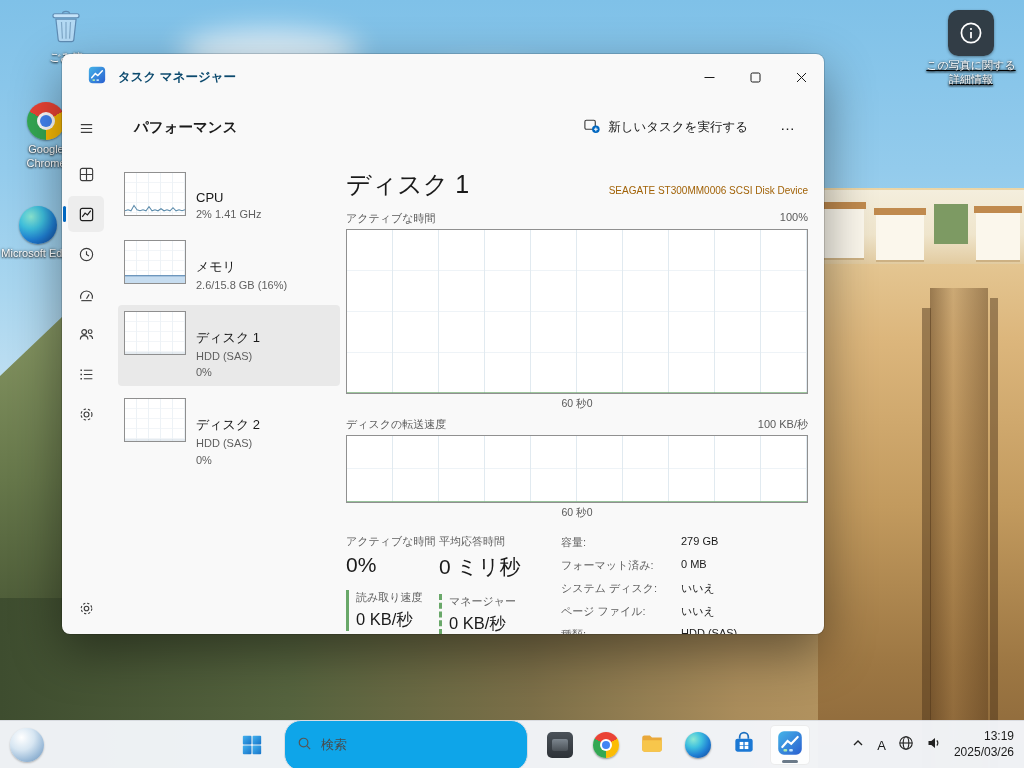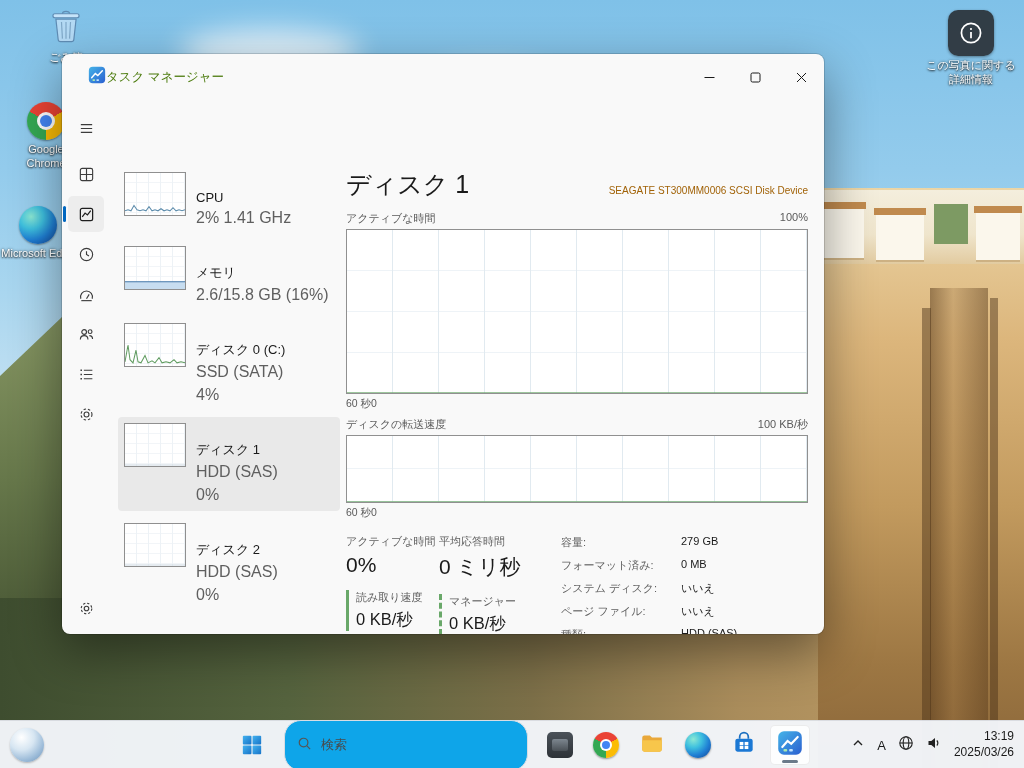--- a/index.html
+++ b/index.html
@@ -37,21 +37,21 @@
   .edge-icon{border-radius:50%;box-shadow:0 1px 2px rgba(0,0,0,.4);
     background:radial-gradient(circle at 32% 28%,#8ce8d4 0%,#3fc1df 32%,#1f7fd4 62%,#123f8c 100%);}
   .photoinfo-box{width:46px;height:46px;border-radius:10px;background:rgba(32,32,34,.82);
     display:flex;align-items:center;justify-content:center;box-shadow:0 1px 3px rgba(0,0,0,.4);}
 
   
   #tm-window{position:absolute;left:62px;top:54px;width:762px;height:580px;background:#f9f9f9;
     border-radius:8px;overflow:hidden;
     box-shadow:0 18px 50px rgba(0,0,0,.42),0 0 0 1px rgba(0,0,0,.14);}
   .titlebar{height:46px;display:flex;align-items:center;padding-left:26px;position:relative;}
-  .titlebar-title{font-size:12.5px;color:#4d7c0f;}
+  .titlebar-title{font-size:12.5px;color:#0c4a6e;margin-left:12px;font-weight:bold;}
   .win-controls{position:absolute;right:0;top:0;height:46px;display:flex;}
   .win-btn{width:46px;height:46px;display:flex;align-items:center;justify-content:center;}
 
   .rail{position:absolute;left:0;top:46px;bottom:0;width:48px;display:flex;flex-direction:column;align-items:center;}
   .rail-btn{width:36px;height:36px;margin:2px 0;border-radius:5px;display:flex;align-items:center;justify-content:center;position:relative;flex:none;}
   .rail-btn.hamb{margin-top:10px;margin-bottom:8px;}
   .rail-btn.selected{background:#ededed;}
   .rail-btn.selected::before{content:"";position:absolute;left:-5px;top:10px;width:3px;height:16px;border-radius:2px;background:#0067c0;}
   .rail-spacer{flex:1 1 auto;}
   .rail-btn.settings{margin-bottom:8px;}
@@ -63,35 +63,35 @@
 
   .perf-list{position:absolute;left:56px;top:112px;width:222px;}
   .perf-item{display:flex;align-items:flex-start;padding:6px;border-radius:4px;margin-bottom:6px;}
   .perf-item.selected{background:#e9e9e9;}
   .thumb{width:60px;height:42px;border:1px solid #8f8f8f;background:#fff;flex:none;position:relative;
     background-image:repeating-linear-gradient(to right,transparent 0 11px,#edf2f6 11px 12px),
                      repeating-linear-gradient(to bottom,transparent 0 9px,#f2f5f8 9px 10px);}
   .thumb svg{position:absolute;inset:0;width:100%;height:100%;}
   .perf-text{margin-left:10px;padding-top:1px;}
   .perf-title{font-size:13px;color:#1a1a1a;margin-top:17px;}
-  .perf-sub{font-size:16px;color:#5f5f5f;margin-top:3px;line-height:1.25;}
+  .perf-sub{font-size:11px;color:#5f5f5f;margin-top:3px;line-height:1.25;}
 
   .main{position:absolute;left:284px;top:112px;right:16px;}
   .main-header{display:flex;align-items:flex-end;justify-content:space-between;margin-top:2px;}
   .main-title{font-size:25px;font-weight:400;color:#1a1a1a;}
   .device-name{font-size:10px;color:#a16207;padding-bottom:5px;}
   .chart-label-row{display:flex;justify-content:space-between;font-size:11px;color:#5a5a5a;margin:10px 0 3px;}
   .chart-label-row.second{margin-top:6px;}
   .chart{position:relative;border:1px solid #909090;background:#fff;}
   .chart1{height:163px;background-image:repeating-linear-gradient(to right,transparent 0 45px,#e1eaf0 45px 46px),
                                         repeating-linear-gradient(to bottom,transparent 0 40px,#eef3f7 40px 41px);}
   .chart2{height:66px;background-image:repeating-linear-gradient(to right,transparent 0 45px,#e1eaf0 45px 46px),
                                        repeating-linear-gradient(to bottom,transparent 0 32px,#eef3f7 32px 33px);}
   .baseline{position:absolute;left:0;right:0;bottom:0;height:1.5px;background:rgba(105,168,105,.65);}
-  .axis-row{display:flex;justify-content:flex-start;font-size:10.5px;color:#5a5a5a;margin-top:3px;}
+  .axis-row{display:flex;justify-content:center;font-size:10.5px;color:#5a5a5a;margin-top:3px;}
 
   .stats{display:flex;margin-top:14px;}
   .stat-col1{width:93px;flex:none;}
   .stat-col2{width:122px;flex:none;}
   .stat-label{font-size:11px;color:#5f5f5f;}
   .stat-value{font-size:21px;font-weight:300;color:#1a1a1a;margin-top:4px;}
   .speed-block{margin-top:13px;border-left:3px solid #69a869;padding-left:7px;}
   .speed-block.dashed{border-left-style:dashed;}
   .speed-value{font-size:16.5px;font-weight:300;color:#1a1a1a;margin-top:4px;}
   .detail-grid{display:grid;grid-template-columns:112px auto;column-gap:8px;row-gap:5px;font-size:11px;align-content:start;padding-top:1px;gap:8px;}
@@ -161,21 +161,21 @@
         </div>
     </div>
     <div class="desk-label">Google Chrome</div>
   </div>
 
   <div class="desk-icon" style="left:0px;top:206px;">
     <div class="edge-icon" style="width:38px;height:38px;"></div>
     <div class="desk-label">Microsoft Edge</div>
   </div>
 
-  <div class="desk-icon" style="left:924px;top:10px;width:94px;">
+  <div class="desk-icon" style="left:924px;top:10px;width:94px;text-decoration:underline;">
     <div class="photoinfo-box">
       <svg width="28" height="28" viewBox="0 0 24 24" fill="none" stroke="#fff" stroke-width="1.5">
         <circle cx="12" cy="12" r="8.2"></circle>
         <circle cx="12" cy="8.6" r="0.9" fill="#fff" stroke="none"></circle>
         <path d="M12 11.2v5.2"></path>
       </svg>
     </div>
     <div class="desk-label">この写真に関する詳細情報</div>
   </div>
 
@@ -271,20 +271,34 @@
       </div>
       <div class="rail-spacer"></div>
       <div class="rail-btn settings">
         <svg width="17" height="17" viewBox="0 0 18 18" stroke="#3c3c3c" stroke-width="1.2" fill="none">
           <circle cx="9" cy="9" r="2.4"></circle>
             <circle cx="9" cy="9" r="5.6" stroke-dasharray="2.4 2"></circle>
           </svg>
       </div>
     </div>
 
+    <div class="page-header">
+      <span class="page-title">パフォーマンス</span>
+      <div class="run-task">
+        <span>
+          <svg width="17" height="17" viewBox="0 0 18 18" fill="none">
+            <rect x="2" y="3.5" width="11" height="9.5" rx="1.5" stroke="#3c3c3c" stroke-width="1.2"></rect>
+            <circle cx="13.6" cy="13" r="4" fill="#0067c0"></circle>
+            <path d="M13.6 11v4M11.6 13h4" stroke="#fff" stroke-width="1.2"></path>
+          </svg>
+        </span>
+        <span>新しいタスクを実行する</span>
+      </div>
+      <div class="more-btn">…</div>
+    </div>
 
     <div class="perf-list">
 
       <div class="perf-item">
         <div class="thumb">
           <svg viewBox="0 0 60 40" preserveAspectRatio="none">
             <polyline points="0,36 3,35 6,36 9,31 12,35 15,36 18,35 21,36 24,32 27,36 30,35 33,36 36,34 39,36 42,35 45,36 48,33 51,36 54,35 57,36 60,35" fill="none" stroke="#5b8bab" stroke-width="1"></polyline>
           </svg>
         </div>
         <div class="perf-text">
@@ -299,32 +313,20 @@
             <rect x="0" y="33" width="60" height="7" fill="#c7ddf0"></rect>
             <path d="M0,33 L60,33" stroke="#4479a8" stroke-width="1" fill="none"></path>
           </svg>
         </div>
         <div class="perf-text">
           <div class="perf-title">メモリ</div>
           <div class="perf-sub">2.6/15.8 GB (16%)</div>
         </div>
       </div>
 
-      <div class="perf-item">
-        <div class="thumb">
-          <svg viewBox="0 0 60 40" preserveAspectRatio="none">
-            <polyline points="0,36 3,20 5,34 8,37 11,25 13,36 16,37 20,30 23,37 27,35 30,37 34,32 37,37 41,36 45,37 49,34 52,37 56,36 60,37" fill="none" stroke="#5f9b5f" stroke-width="1"></polyline>
-          </svg>
-        </div>
-        <div class="perf-text">
-          <div class="perf-title">ディスク 0 (C:)</div>
-          <div class="perf-sub">SSD (SATA)</div>
-          <div class="perf-sub">4%</div>
-        </div>
-      </div>
 
       <div class="perf-item selected">
         <div class="thumb">
           <svg viewBox="0 0 60 40" preserveAspectRatio="none">
             <path d="M0,39 L60,39" stroke="#cbd8e2" stroke-width="1" fill="none"></path>
           </svg>
         </div>
         <div class="perf-text">
           <div class="perf-title">ディスク 1</div>
           <div class="perf-sub">HDD (SAS)</div>

